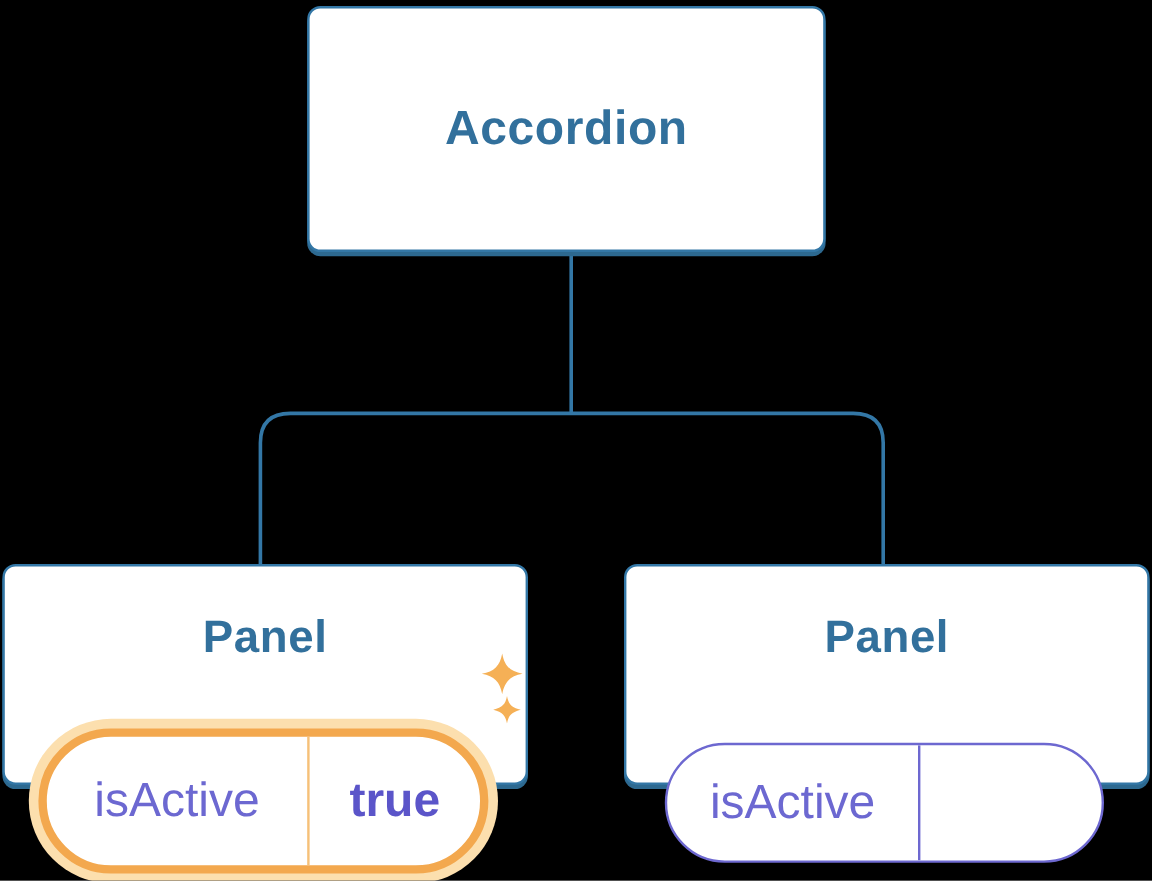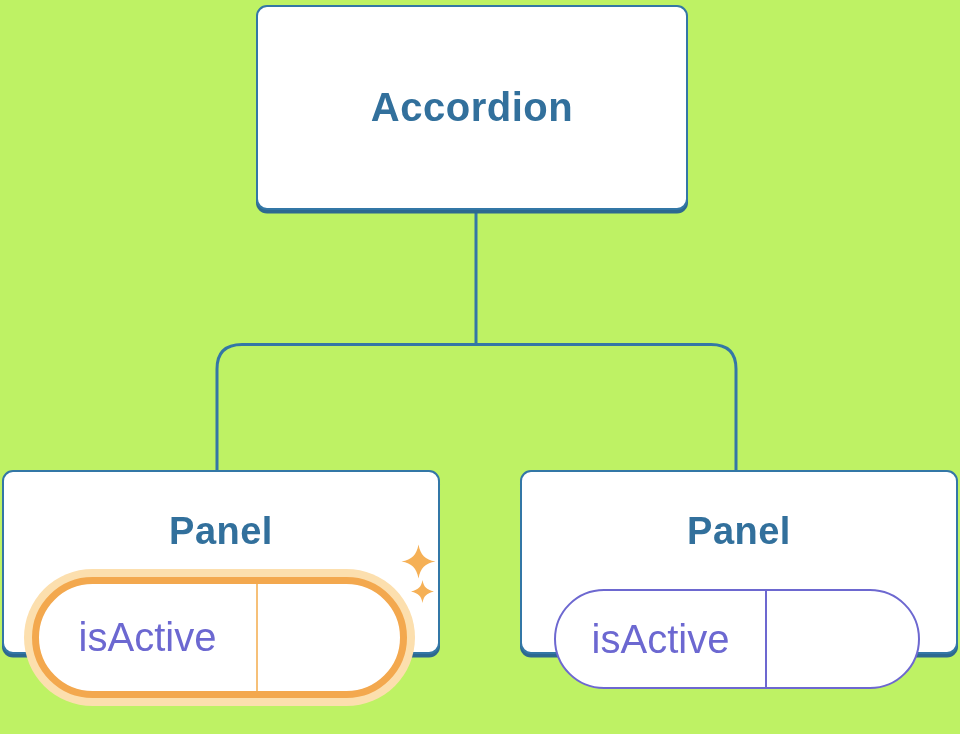--- a/index.html
+++ b/index.html
@@ -2,21 +2,21 @@
 <html><head>
 <meta charset="utf-8">
 <style>
   html, body { margin: 0; padding: 0; }
   body { font-family: "Liberation Sans", sans-serif; }
 
   .canvas {
     position: relative;
     width: 960px;
     height: 734px;
-    background: #bef264;
+    background: #000000;
     overflow: hidden;
   }
 
   .node {
     position: absolute;
     box-sizing: border-box;
     background: #ffffff;
     border: 2.5px solid #3377a6;
     border-radius: 11px;
     box-shadow: 0 3.5px 0 0 #2d6990;
@@ -57,20 +57,21 @@
     letter-spacing: 0.5px;
   }
 
   .pill {
     position: absolute;
     box-sizing: border-box;
     background: #ffffff;
     display: flex;
     align-items: stretch;
     overflow: hidden;
+    margin-top: 30px;
   }
 
   .pill-active {
     left: 28px; top: 105px;
     width: 375px; height: 121px;
     border: 7px solid #f3a84e;
     border-radius: 62px;
     box-shadow: 0 0 0 8px #fcdfae;
   }
   .pill-active .pill-key-cell {
@@ -123,20 +124,23 @@
     <span class="node-title">Accordion</span>
   </div>
 
   <div class="node node-panel node-panel-left">
     <div class="panel-title">Panel</div>
 
     <div class="pill pill-active">
       <div class="pill-cell pill-key-cell">
         <span>isActive</span>
       </div>
+      <div class="pill-cell pill-value-cell">
+        <span class="value-bold">true</span>
+      </div>
     </div>
 
     <svg class="sparkles" viewBox="0 0 52 72">
       <path fill="#f5b056" d="M26.5 4.5 C28.5 15 33 19.5 43.5 21.5 C33 23.5 28.5 28 26.5 38.5 C24.5 28 20 23.5 9.5 21.5 C20 19.5 24.5 15 26.5 4.5 Z"></path>
       <path fill="#f5b056" d="M30.5 40 C31.9 47.1 34.1 49.3 42 51.5 C34.1 53.7 31.9 55.9 30.5 63 C29.1 55.9 26.9 53.7 19 51.5 C26.9 49.3 29.1 47.1 30.5 40 Z"></path>
     </svg>
   </div>
 
   <div class="node node-panel node-panel-right">
     <div class="panel-title">Panel</div>

